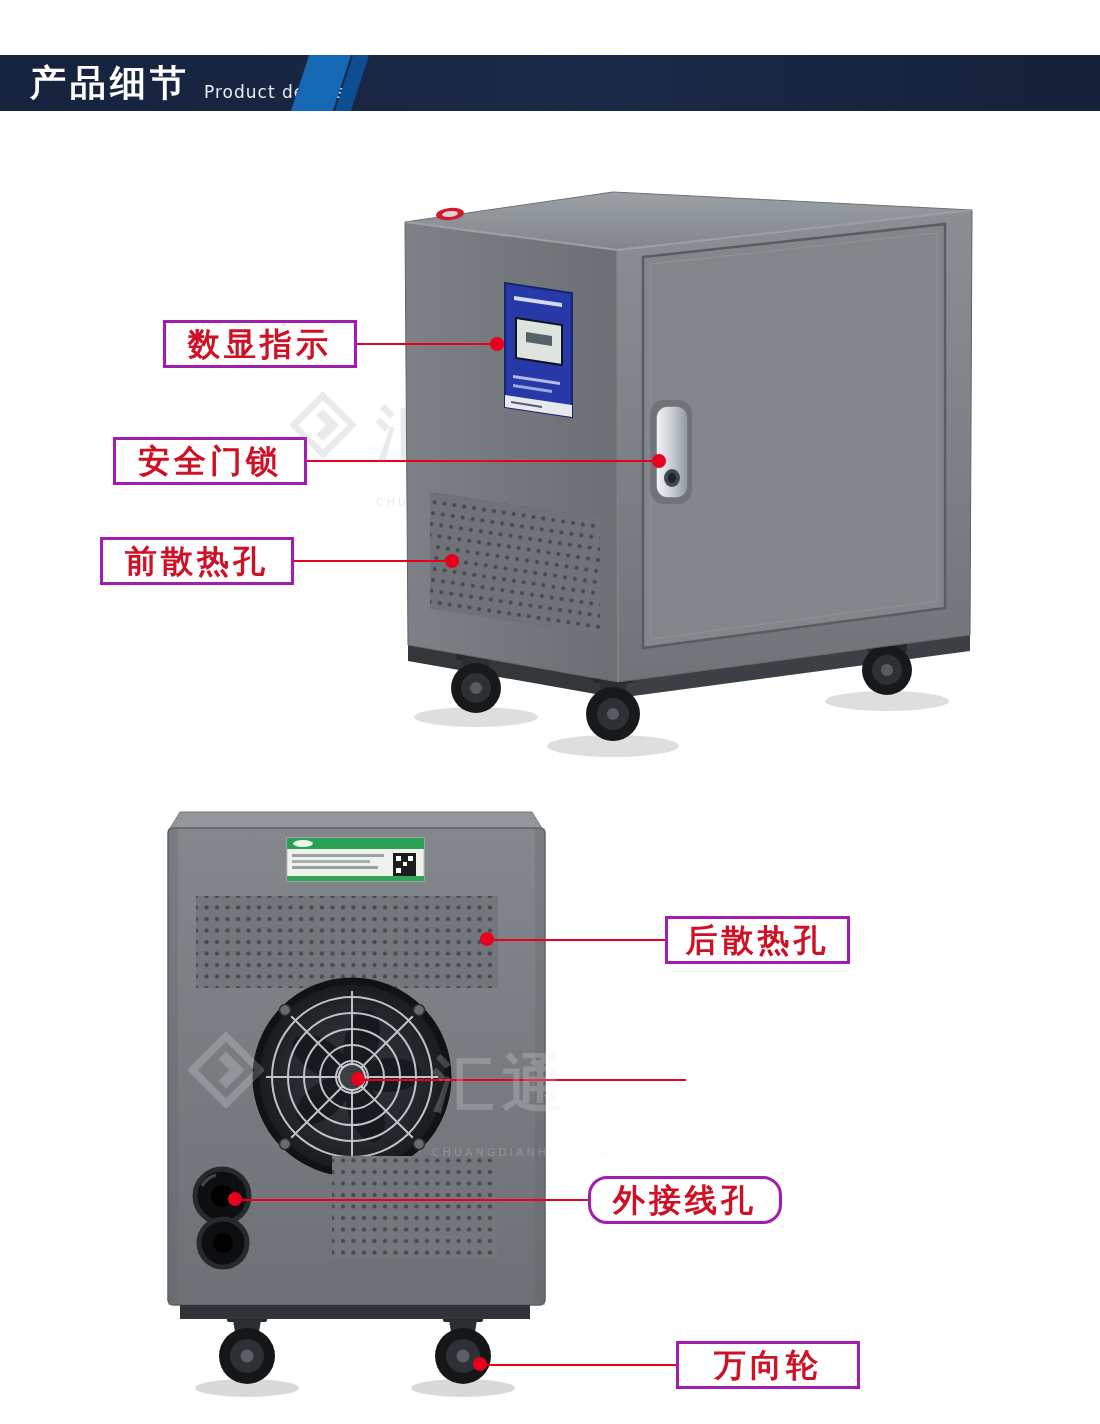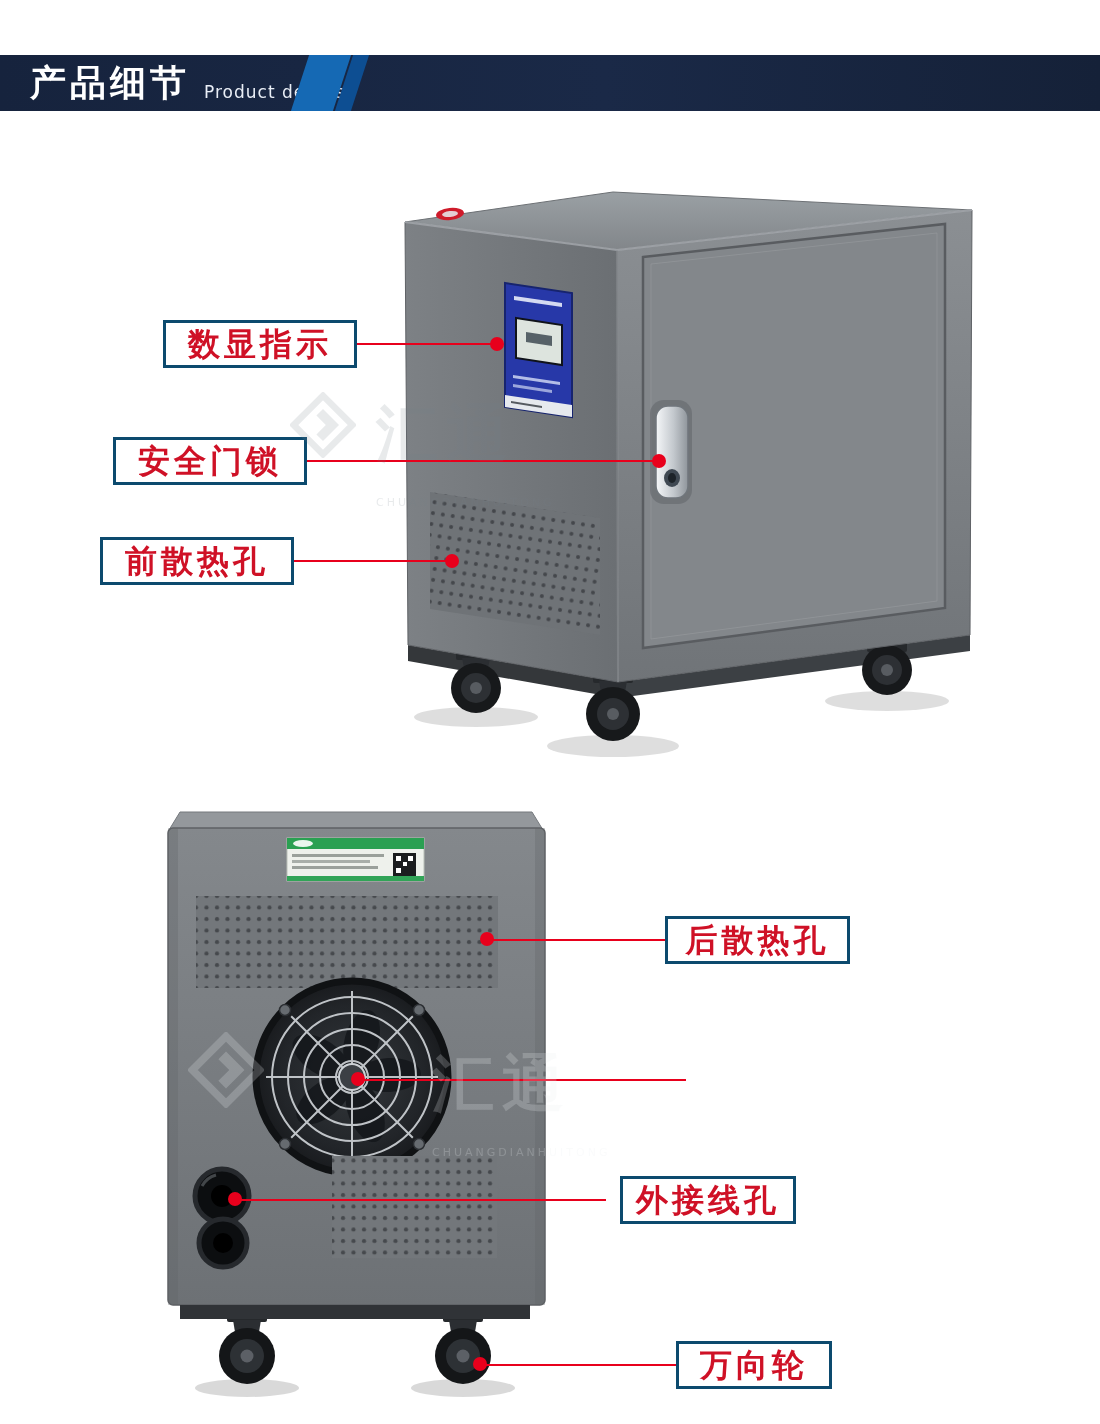--- a/index.html
+++ b/index.html
@@ -14,21 +14,21 @@
   .header-title { color:#ffffff; font-size:36px; font-weight:700; margin-left:30px; letter-spacing:4px; }
   .header-sub { color:#e9eef6; font-size:17px; margin-left:14px; align-self:flex-end; margin-bottom:9px; letter-spacing:1px; }
   .header-accent  { position:absolute; left:300px; top:0; width:42px; height:56px; background:#1569b4; transform:skewX(-18deg); }
   .header-accent2 { position:absolute; left:344px; top:0; width:16px; height:56px; background:#0d4e92; transform:skewX(-18deg); }
 
   
   .figure { position:absolute; left:0; top:0; width:1100px; height:1424px; }
   .fig-svg { position:absolute; z-index:1; }
 
   
-  .callout-box { position:absolute; height:48px; background:#ffffff; border:3px solid #0c4a6e;
+  .callout-box { position:absolute; height:48px; background:#ffffff; border:3px solid #a21caf;
                  color:#cf1126; font-size:32px; font-weight:700; letter-spacing:4px; line-height:1;
                  display:flex; align-items:center; justify-content:center; z-index:5; }
   .callout-line { position:absolute; height:2px; background:#e8001c; z-index:3; }
   .callout-dot  { position:absolute; width:14px; height:14px; border-radius:50%; background:#e8001c; z-index:4; }
 
   
   .watermark { position:absolute; display:flex; align-items:flex-start; gap:20px; z-index:6; pointer-events:none; }
   .wm-front { left:290px; top:392px; opacity:0.16; color:#74808a; }
   .wm-col { display:flex; flex-direction:column; }
   .wm-text { font-size:62px; font-weight:700; letter-spacing:8px; }
@@ -280,20 +280,20 @@
 
     <div class="callout-line" style="left:487px; top:939px; width:188px;"></div>
     <div class="callout-dot" style="left:480px; top:932px;"></div>
     <div class="callout-box" style="left:665px; top:916px; width:185px;">后散热孔</div>
 
     <div class="callout-line" style="left:358px; top:1079px; width:328px;"></div>
     <div class="callout-dot" style="left:351px; top:1072px;"></div>
 
     <div class="callout-line" style="left:235px; top:1199px; width:371px;"></div>
     <div class="callout-dot" style="left:228px; top:1192px;"></div>
-    <div class="callout-box" style="left:620px; top:1176px; width:176px;">外接线孔</div>
+    <div class="callout-box" style="left:588px; top:1176px; width:194px;border-radius:19px;">外接线孔</div>
 
     <div class="callout-line" style="left:480px; top:1364px; width:206px;"></div>
     <div class="callout-dot" style="left:473px; top:1357px;"></div>
-    <div class="callout-box" style="left:676px; top:1341px; width:156px;">万向轮</div>
+    <div class="callout-box" style="left:676px; top:1341px; width:184px;">万向轮</div>
   </section>
 
 </div>
 
 </body></html>

